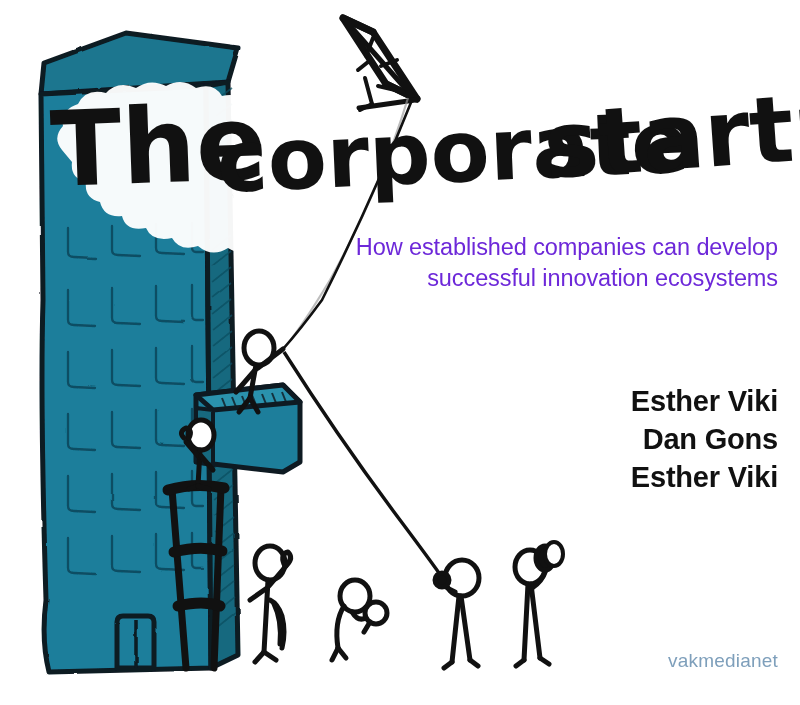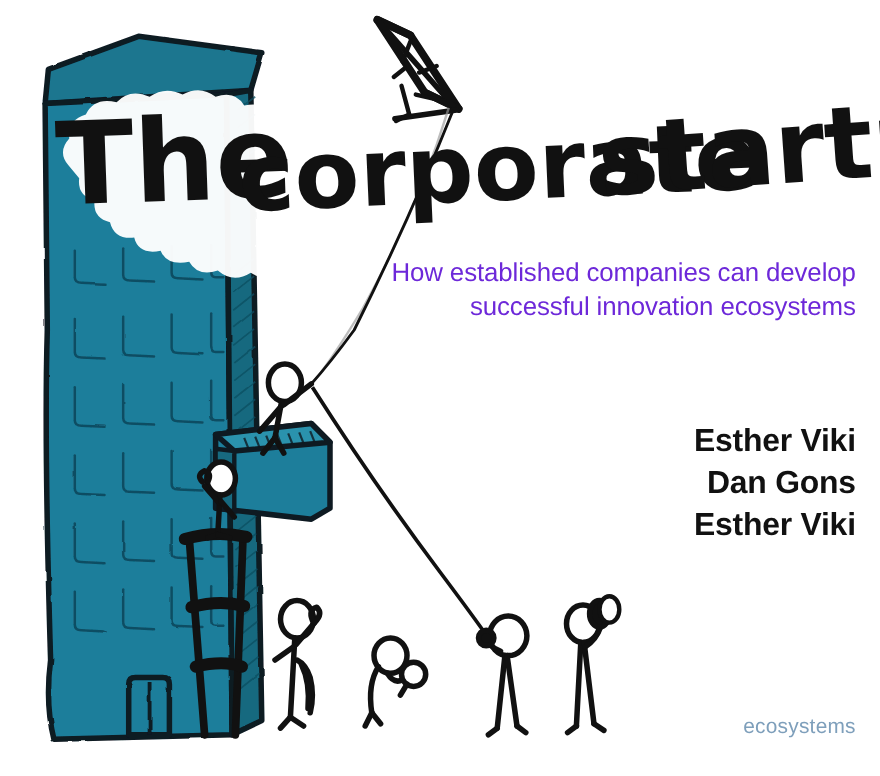--- a/index.html
+++ b/index.html
@@ -314,16 +314,16 @@
       <span class="sub-line line1">How established companies can develop</span>
       <span class="sub-line line2">successful innovation ecosystems</span>
     </div>
 
     <div id="authors">
       <span class="author-line">Esther Viki</span>
       <span class="author-line">Dan Gons</span>
       <span class="author-line">Esther Viki</span>
     </div>
 
-    <div id="publisher">ecosystems</div>
+    <div id="publisher">vakmedianet</div>
 
   </div>
 </div>
 
 </body></html>

